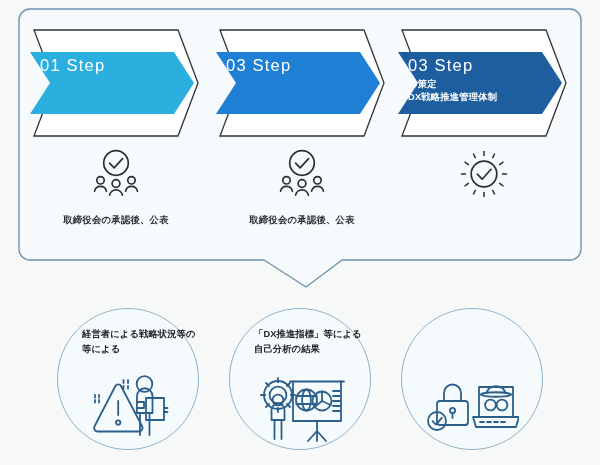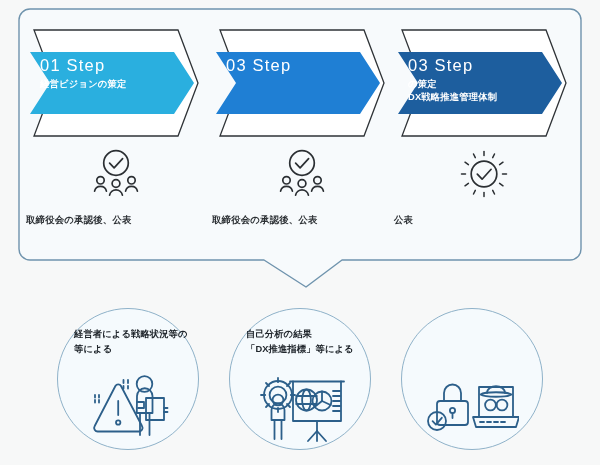--- a/index.html
+++ b/index.html
@@ -84,21 +84,21 @@
     top: 122px;
     left: 0;
     width: 180px;
     text-align: center;
   }
   .step-caption {
     position: absolute;
     top: 190px;
     left: 0;
     width: 180px;
-    text-align: left;
+    text-align: center;
     font-size: 9.4px;
     font-weight: bold;
     color: #2b2f33;
     letter-spacing: 0.2px;
   }
 
   
   .circle {
     position: absolute;
     width: 142px;
@@ -107,21 +107,21 @@
     background: #f5fafd;
     border: 1px solid #8fb2c9;
     box-sizing: border-box;
   }
   .circle.b1 { left: 57px;  top: 308px; }
   .circle.b2 { left: 229px; top: 308px; }
   .circle.b3 { left: 401px; top: 308px; }
 
   .circle-text {
     position: absolute;
-    left: 16px;
+    left: 24px;
     top: 18px;
     width: 118px;
     font-size: 9.3px;
     font-weight: bold;
     color: #20262c;
     line-height: 1.65;
     letter-spacing: 0.1px;
   }
   .circle.b3 .circle-text { top: 13px; }
 
@@ -160,21 +160,20 @@
     <div class="panel-inner">
 
       <div class="step-col c1">
         <div class="chev-box">
           <svg class="chev-svg" width="180" height="118" viewBox="0 0 180 118">
             <path d="M 8 6 L 152 6 L 172 59 L 152 112 L 8 112 L 28 59 Z" fill="#ffffff" stroke="#2f3337" stroke-width="1.3"></path>
             <path d="M 4 28 L 148 28 L 168 59 L 148 90 L 4 90 L 24 59 Z" fill="#2aafdf"></path>
           </svg>
           <div class="chev-text">
             <div class="chev-num">01 Step</div>
-            <div class="chev-sub">経営ビジョンの策定</div>
           </div>
         </div>
 
         <div class="step-icon">
           <svg width="56" height="56" viewBox="0 0 56 56">
             <g fill="none" stroke="#2b2f33" stroke-width="1.7" stroke-linecap="round" stroke-linejoin="round">
               <circle cx="28" cy="17" r="12.3"></circle>
               <path d="M 21.6 17.2 L 26.1 21.8 L 34.6 12.6"></path>
               <circle cx="12.5" cy="34.3" r="3.7"></circle>
               <path d="M 6.6 45.2 A 6 6 0 0 1 18.4 45.2"></path>
@@ -249,21 +248,20 @@
               <line x1="50.5" y1="28" x2="46.5" y2="28"></line>
               <line x1="9" y1="39.8" x2="12.4" y2="37.4"></line>
               <line x1="47" y1="39.8" x2="43.6" y2="37.4"></line>
               <line x1="17.5" y1="48" x2="19.3" y2="44.4"></line>
               <line x1="38.5" y1="48" x2="36.7" y2="44.4"></line>
               <line x1="28" y1="50.5" x2="28" y2="46.5"></line>
             </g>
           </svg>
         </div>
 
-        <div class="step-caption">公表</div>
       </div>
 
     </div>
   </div>
 
   <div class="circle b1">
     <div class="circle-text">
       <div>経営者による戦略状況等の</div>
       <div>等による</div>
     </div>
@@ -296,22 +294,22 @@
           <line x1="76" y1="41" x2="79.5" y2="41"></line>
 
           <path d="M 49.5 31 L 56 31 L 56 37 L 50 37"></path>
         </g>
       </svg>
     </div>
   </div>
 
   <div class="circle b2">
     <div class="circle-text">
+      <div>「DX推進指標」等による</div>
       <div>自己分析の結果</div>
-      <div>「DX推進指標」等による</div>
     </div>
     <div class="circle-icon">
       <svg width="94" height="74" viewBox="0 0 94 74">
         <g fill="none" stroke="#2c5f8a" stroke-width="1.8" stroke-linecap="round" stroke-linejoin="round">
 
           <circle cx="24" cy="26" r="14"></circle>
           <circle cx="24" cy="26" r="8.4"></circle>
           <g stroke-width="1.8">
             <line x1="24" y1="9" x2="24" y2="13.2"></line>
             <line x1="24" y1="38.8" x2="24" y2="43"></line>

